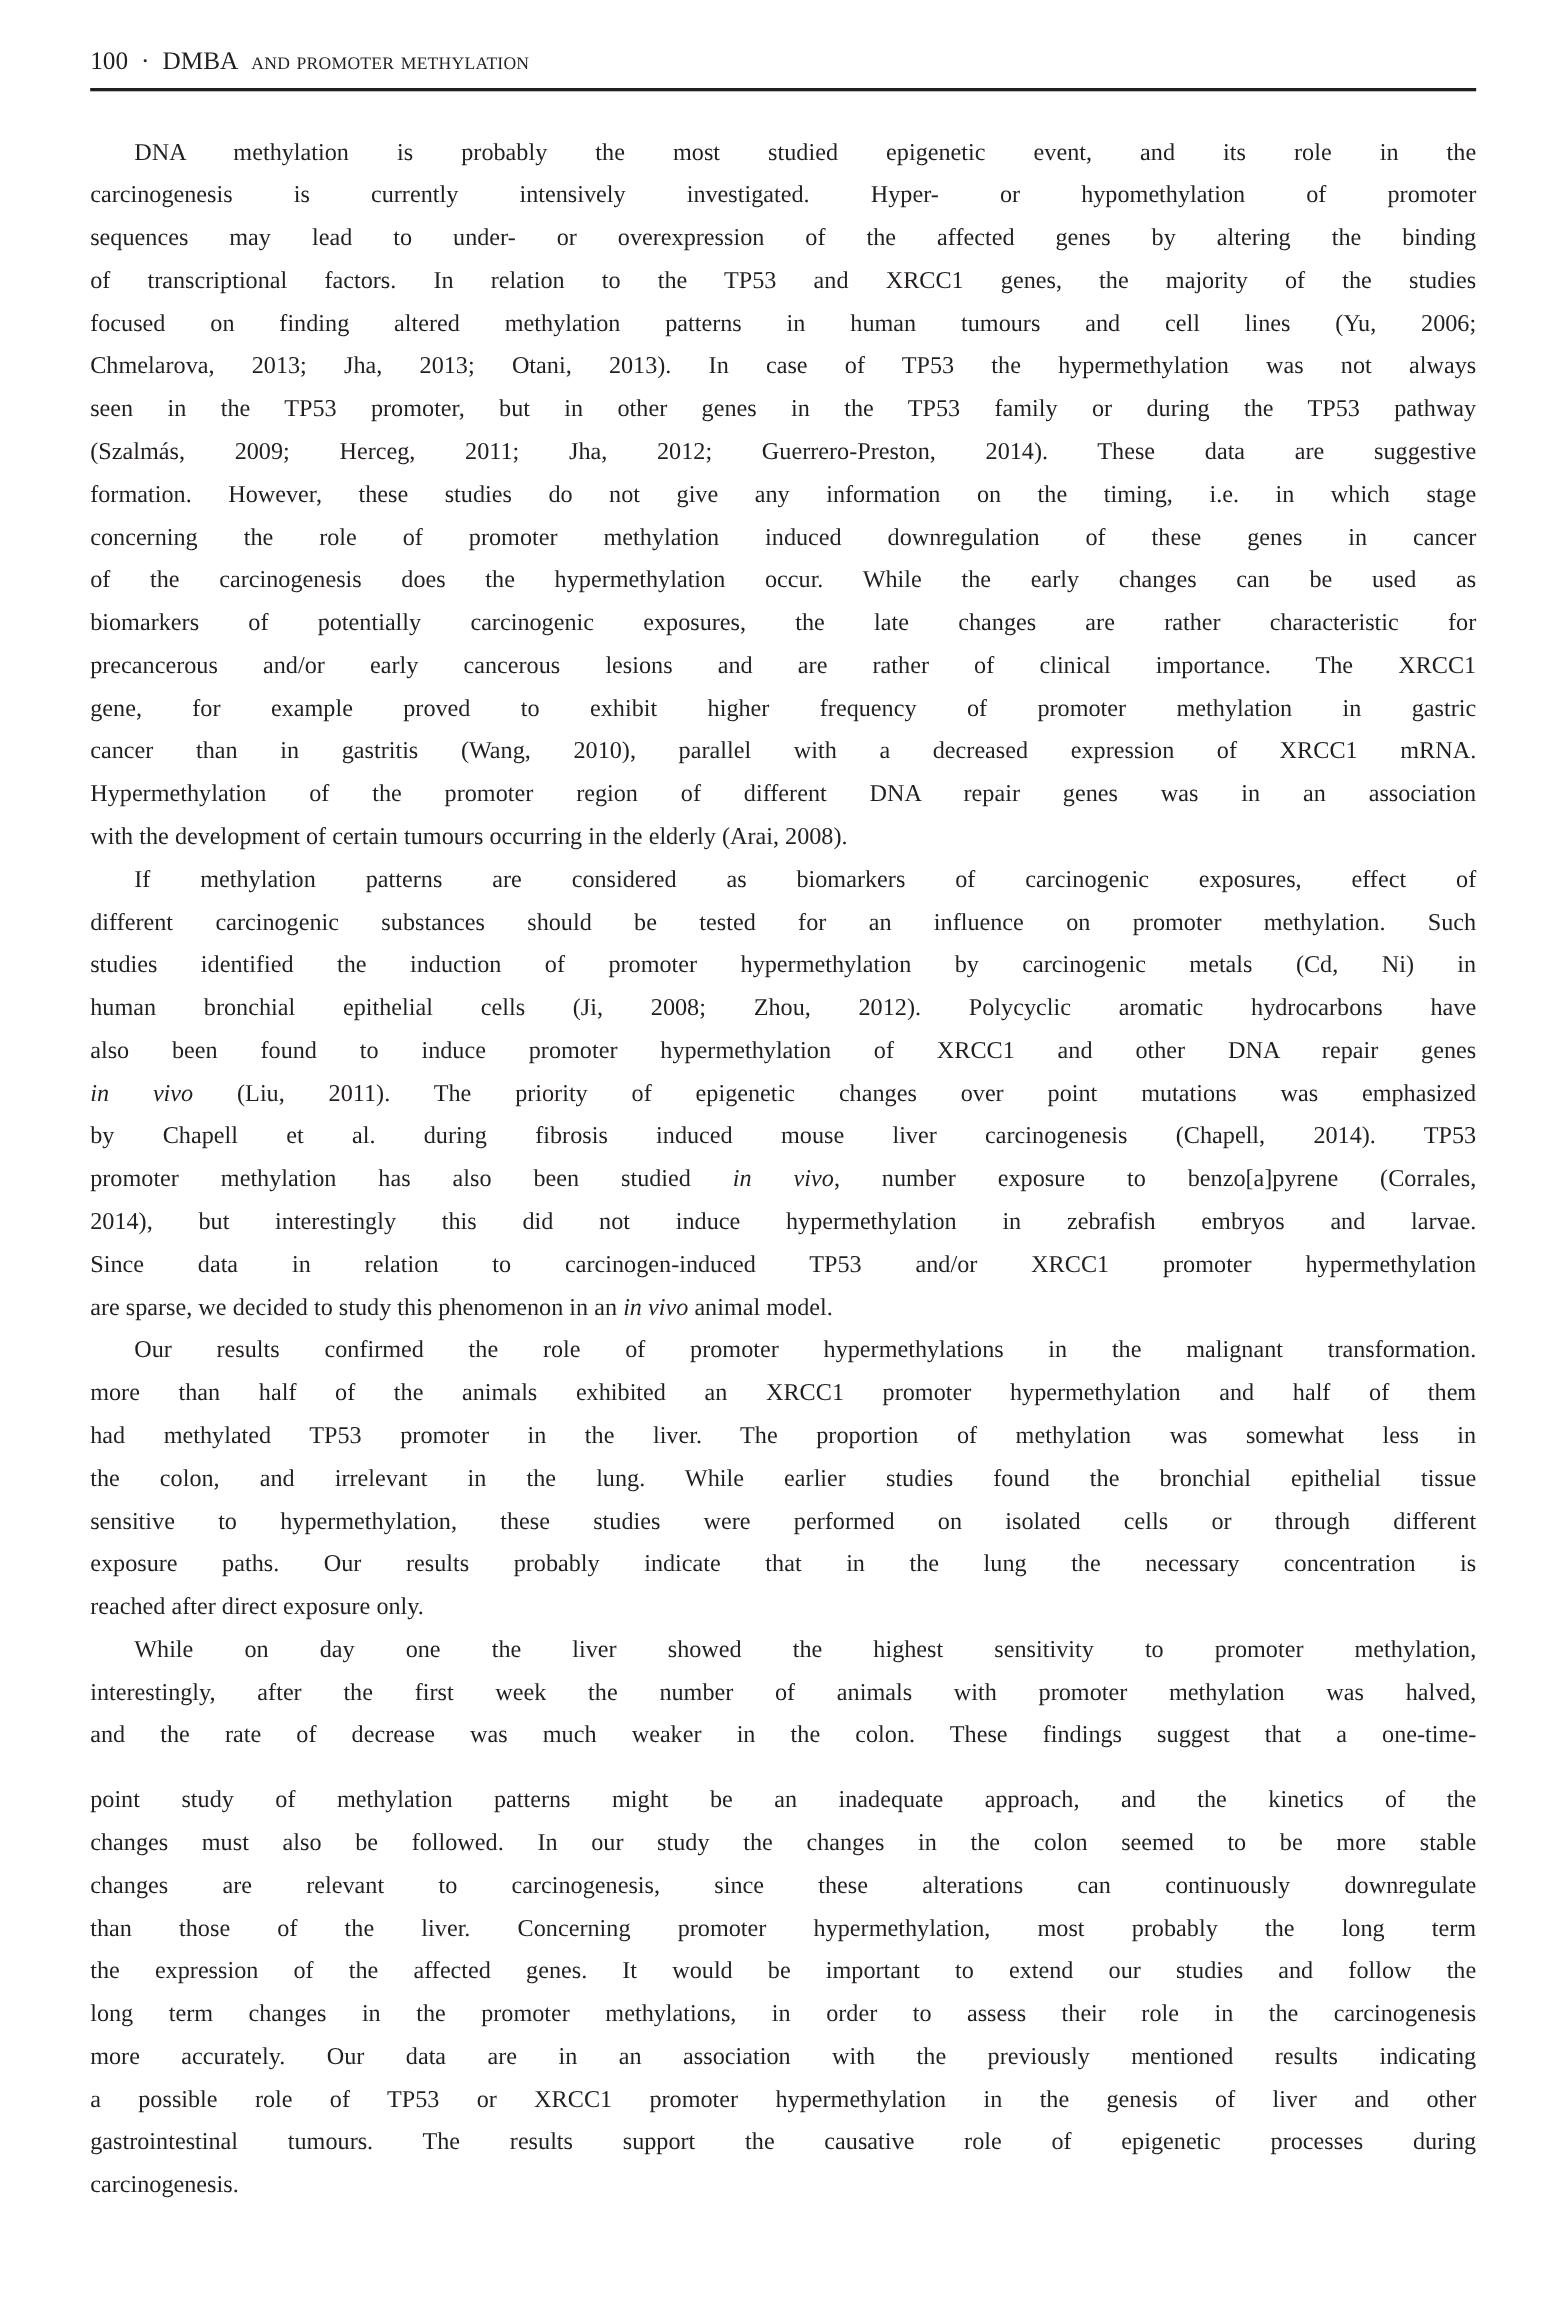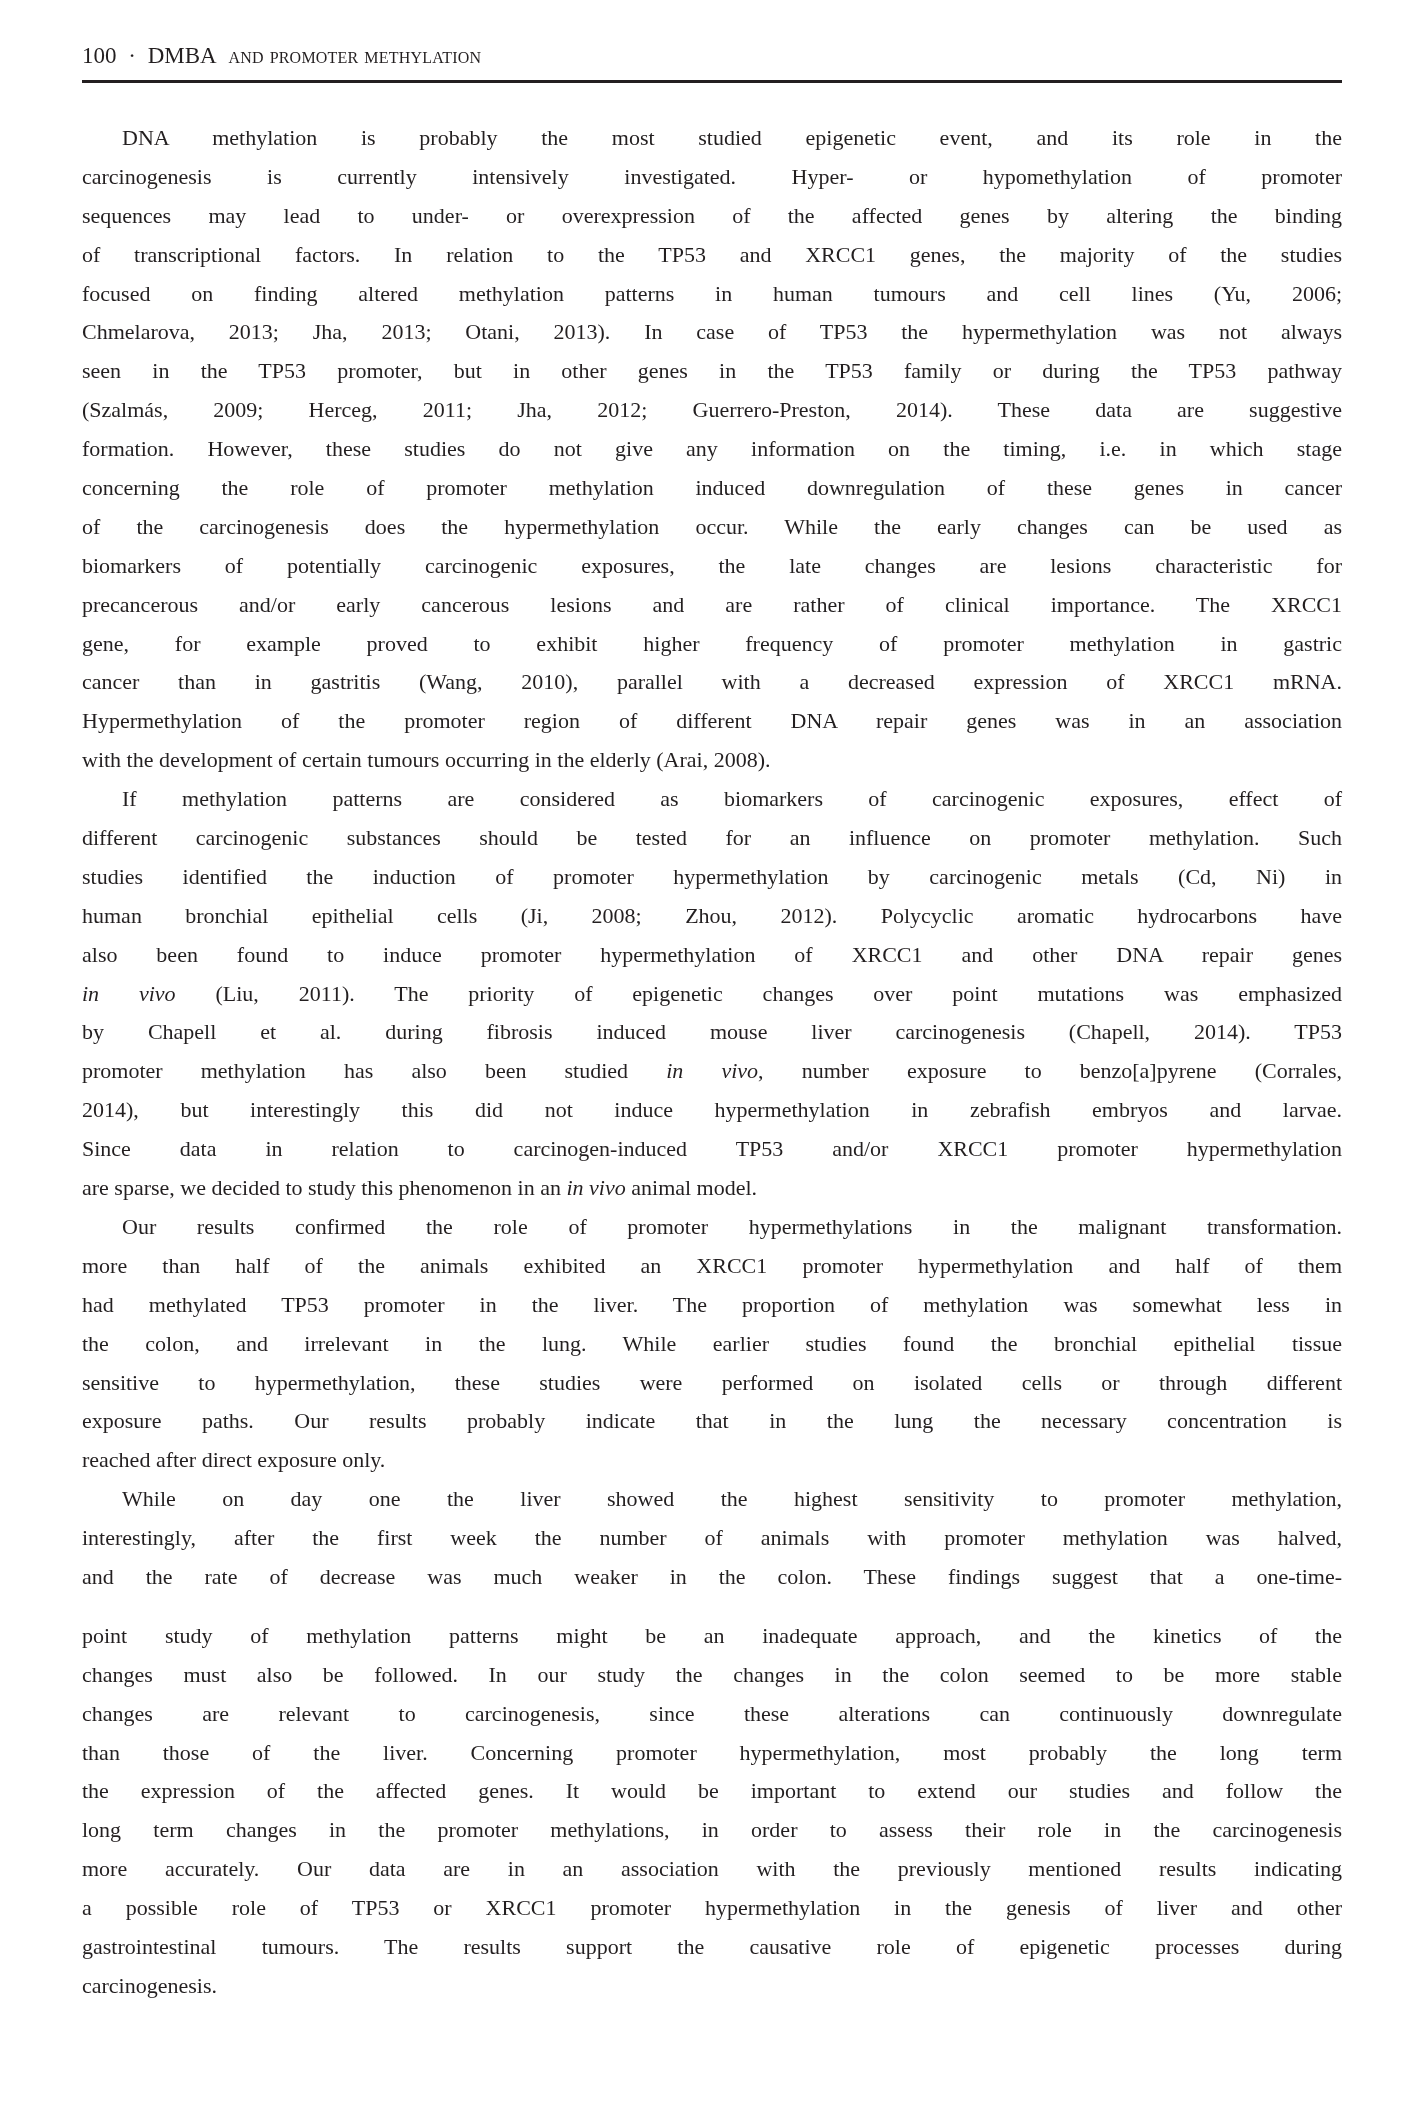--- a/index.html
+++ b/index.html
@@ -34,21 +34,21 @@
         <span class="line" style="white-space: normal;"><span>carcinogenesis is currently intensively investigated. Hyper- or hypomethylation of promoter</span></span>
         <span class="line" style="white-space: normal;"><span>sequences may lead to under- or overexpression of the affected genes by altering the binding</span></span>
         <span class="line" style="white-space: normal;"><span>of transcriptional factors. In relation to the TP53 and XRCC1 genes, the majority of the studies</span></span>
         <span class="line" style="white-space: normal;"><span>focused on finding altered methylation patterns in human tumours and cell lines (Yu, 2006;</span></span>
         <span class="line" style="white-space: normal;"><span>Chmelarova, 2013; Jha, 2013; Otani, 2013). In case of TP53 the hypermethylation was not always</span></span>
         <span class="line" style="white-space: normal;"><span>seen in the TP53 promoter, but in other genes in the TP53 family or during the TP53 pathway</span></span>
         <span class="line" style="white-space: normal;"><span>(Szalmás, 2009; Herceg, 2011; Jha, 2012; Guerrero-Preston, 2014). These data are suggestive</span></span>
         <span class="line" style="white-space: normal;"><span>formation. However, these studies do not give any information on the timing, i.e. in which stage</span></span>
         <span class="line" style="white-space: normal;"><span>concerning the role of promoter methylation induced downregulation of these genes in cancer</span></span>
         <span class="line" style="white-space: normal;"><span>of the carcinogenesis does the hypermethylation occur. While the early changes can be used as</span></span>
-        <span class="line" style="white-space: normal;"><span>biomarkers of potentially carcinogenic exposures, the late changes are lesions characteristic for</span></span>
+        <span class="line" style="white-space: normal;"><span>biomarkers of potentially carcinogenic exposures, the late changes are rather characteristic for</span></span>
         <span class="line" style="white-space: normal;"><span>precancerous and/or early cancerous lesions and are rather of clinical importance. The XRCC1</span></span>
         <span class="line" style="white-space: normal;"><span>gene, for example proved to exhibit higher frequency of promoter methylation in gastric</span></span>
         <span class="line" style="white-space: normal;"><span>cancer than in gastritis (Wang, 2010), parallel with a decreased expression of XRCC1 mRNA.</span></span>
         <span class="line" style="white-space: normal;"><span>Hypermethylation of the promoter region of different DNA repair genes was in an association</span></span>
         <span class="line last" style="white-space: normal;"><span>with the development of certain tumours occurring in the elderly (Arai, 2008).</span></span>
       </div>
       <div>
         <span class="line indent" style="white-space: normal;"><span>If methylation patterns are considered as biomarkers of carcinogenic exposures, effect of</span></span>
         <span class="line" style="white-space: normal;"><span>different carcinogenic substances should be tested for an influence on promoter methylation. Such</span></span>
         <span class="line" style="white-space: normal;"><span>studies identified the induction of promoter hypermethylation by carcinogenic metals (Cd, Ni) in</span></span>

